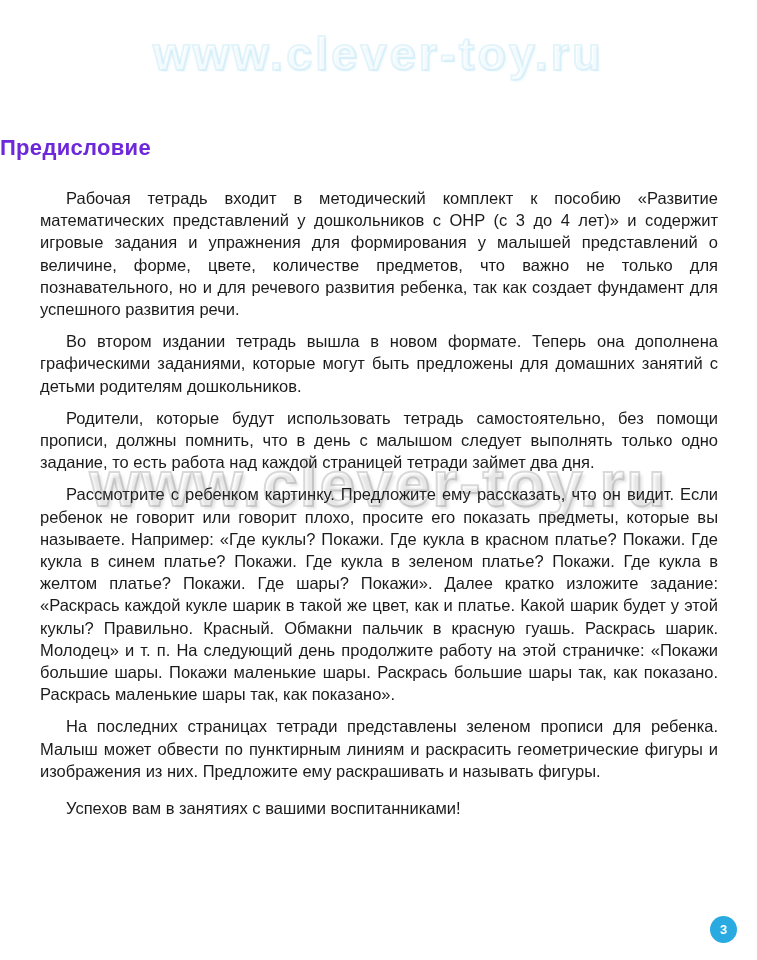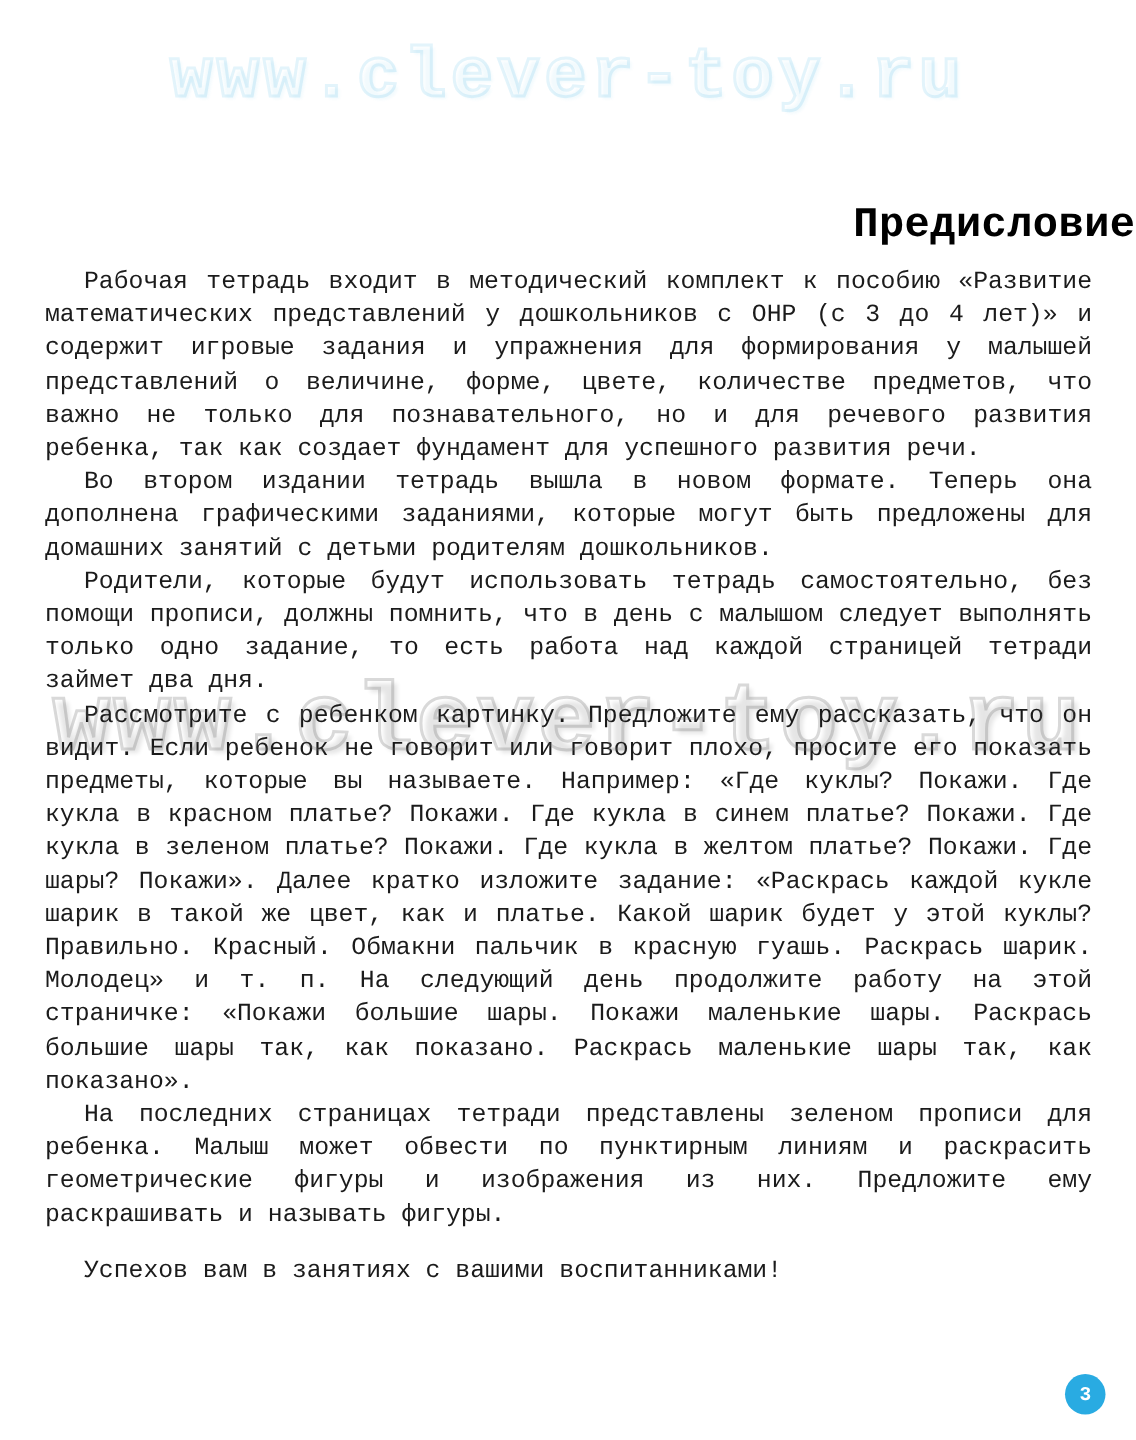--- a/index.html
+++ b/index.html
@@ -6,46 +6,46 @@
     margin: 0;
     padding: 0;
     background: #ffffff;
   }
   .page {
     position: relative;
     width: 757px;
     height: 960px;
     background: #ffffff;
     overflow: hidden;
-    font-family: Liberation Mono, monospace;
+    font-family: Liberation Sans, sans-serif;
   }
   .page-title {
     position: absolute;
     top: 135px;
     left: 0;
     width: 100%;
     margin: 0;
-    text-align: right;
-    font-size: 28px;
+    text-align: left;
+    font-size: 22px;
     font-weight: bold;
     letter-spacing: 0.3px;
-    color: #000000;
+    color: #6d28d9;
   }
   .preface-body {
     position: absolute;
     top: 177px;
     left: 30px;
     width: 698px;
     font-size: 16.5px;
     line-height: 22.2px;
     color: #1b1b1b;
     text-align: justify;
   }
   .preface-body p {
-    margin: 0;
+    margin: 10px;
     text-indent: 26px;
   }
   .preface-body p.closing {
     margin-top: 15px;
     text-align: left;
   }
   .watermark {
     position: absolute;
     pointer-events: none;
     white-space: nowrap;

